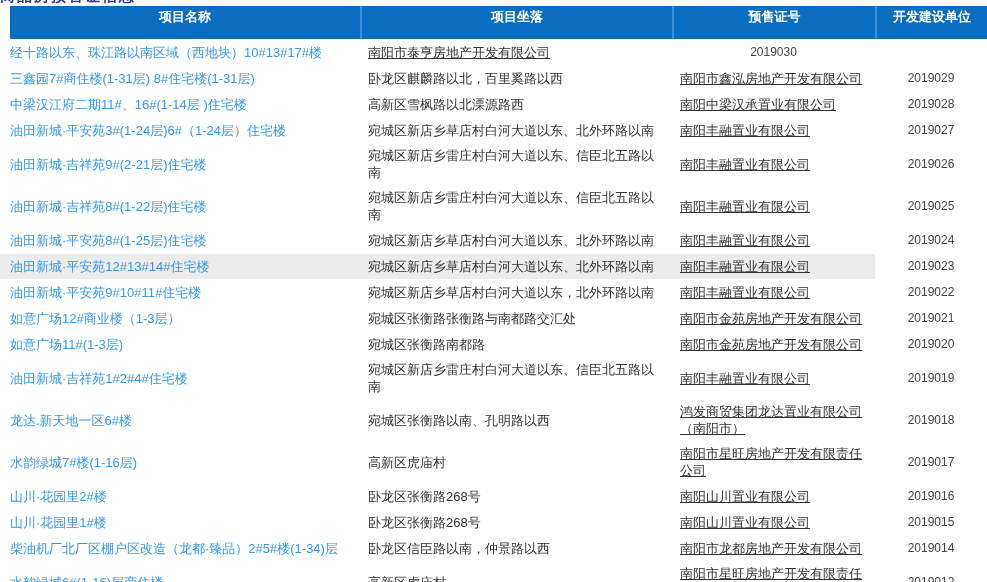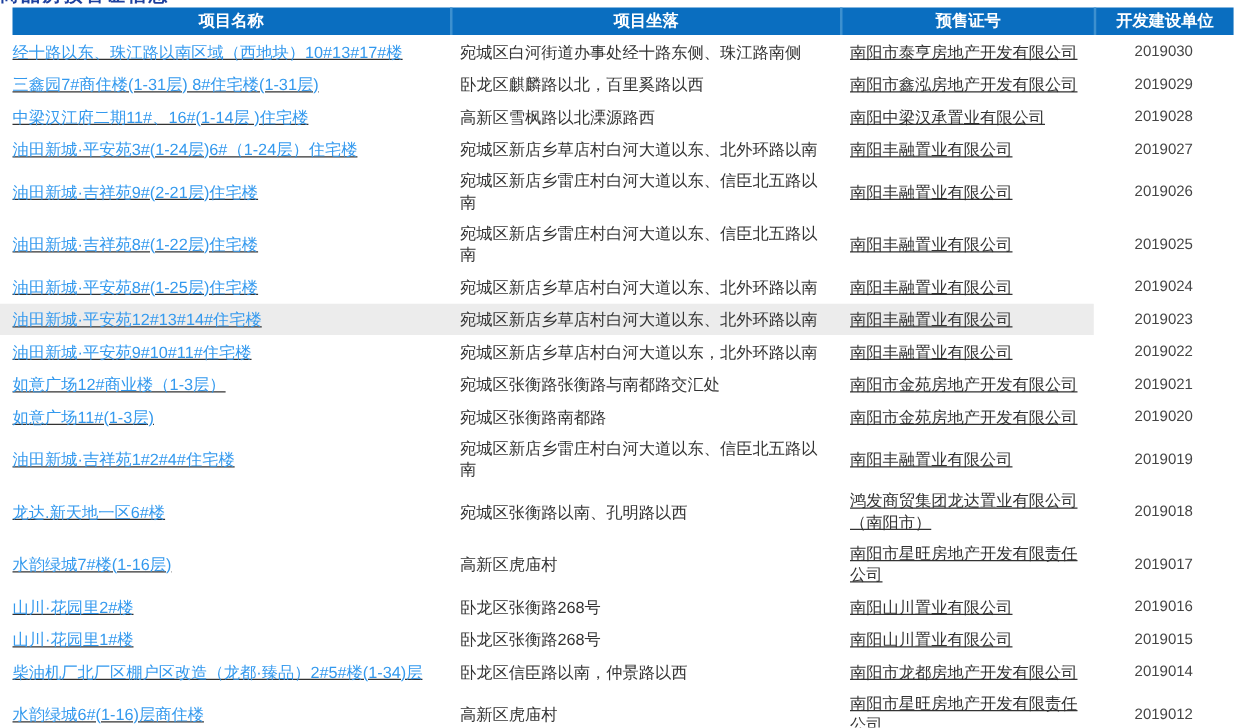--- a/index.html
+++ b/index.html
@@ -23,21 +23,21 @@
     margin-top: -13px;
     font-size: 15px;
     font-weight: bold;
     color: #1c3f9e;
     letter-spacing: 2px;
     white-space: nowrap;
   }
   
   .thead {
     margin-left: 10px;
-    height: 22px;
+    height: 33px;
     display: grid;
     grid-template-columns: 350px 312px 203px 112px;
     background: var(--header-bg, #0a6ec0);
   }
   .th {
     color: #ffffff;
     font-weight: bold;
     font-size: 13px;
     line-height: 22px;
     text-align: center;
@@ -50,21 +50,21 @@
   .tr {
     display: grid;
     grid-template-columns: 360px 312px 203px 112px;
     align-items: center;
     min-height: 26px;
   }
   .cell {
     padding: 4px 6px 4px 8px;
     line-height: 17px;
   }
-  .c1 { padding-left: 10px; text-decoration: underline; }
+  .c1 { padding-left: 10px; }
   .c1 .lnk {
     color: var(--link, #3399ee);
     text-decoration: none;
     cursor: pointer;
   }
   .c2 { color: #333333; }
   .c3 { color: #333333; text-decoration: underline; }
   .c4 {
     text-align: center;
     color: #444444;
@@ -84,21 +84,20 @@
 <div>
   <div class="thead">
     <div class="th">项目名称</div>
     <div class="th">项目坐落</div>
     <div class="th">预售证号</div>
     <div class="th">开发建设单位</div>
   </div>
   <div class="tbody">
   <div class="tr">
     <div class="cell c1"><a class="lnk">经十路以东、珠江路以南区域（西地块）10#13#17#楼</a></div>
-    <div class="cell c2">宛城区白河街道办事处经十路东侧、珠江路南侧</div>
     <div class="cell c3">南阳市泰亨房地产开发有限公司</div>
     <div class="cell c4">2019030</div>
   </div>
 
   <div class="tr">
     <div class="cell c1"><a class="lnk">三鑫园7#商住楼(1-31层) 8#住宅楼(1-31层)</a></div>
     <div class="cell c2">卧龙区麒麟路以北，百里奚路以西</div>
     <div class="cell c3">南阳市鑫泓房地产开发有限公司</div>
     <div class="cell c4">2019029</div>
   </div>

